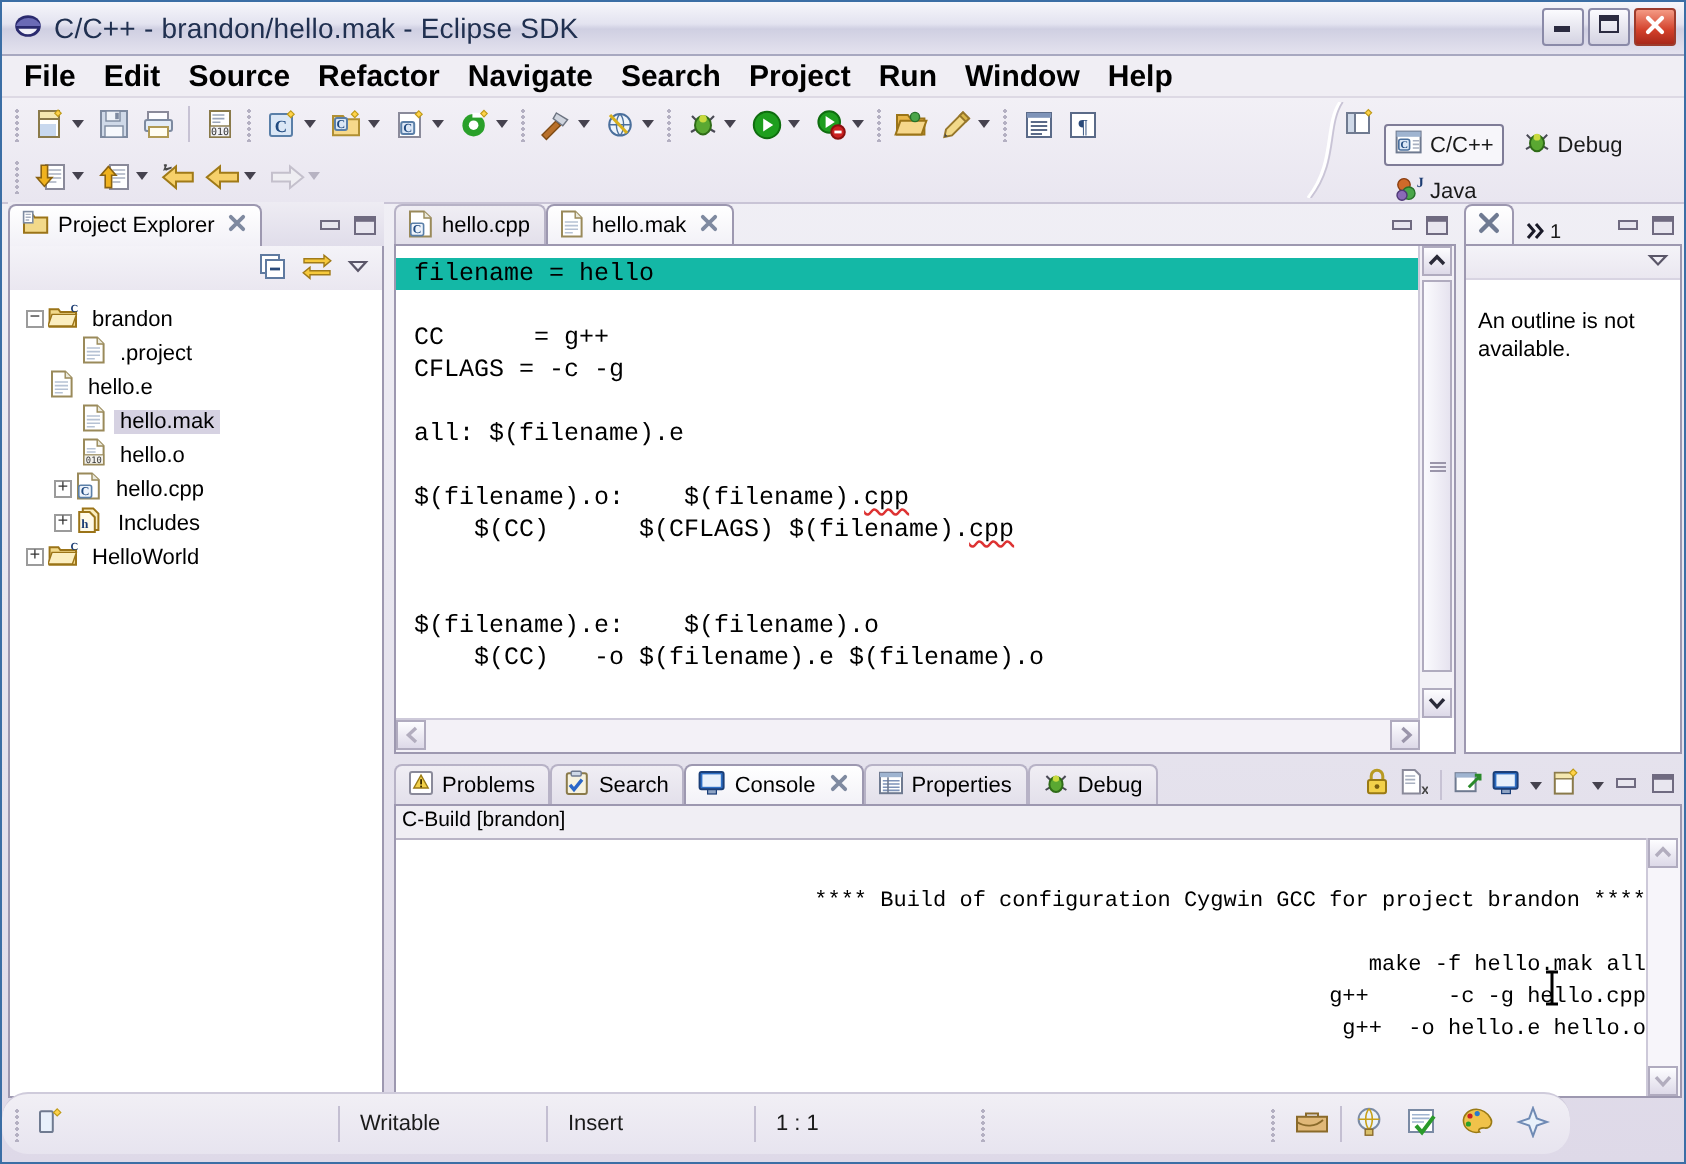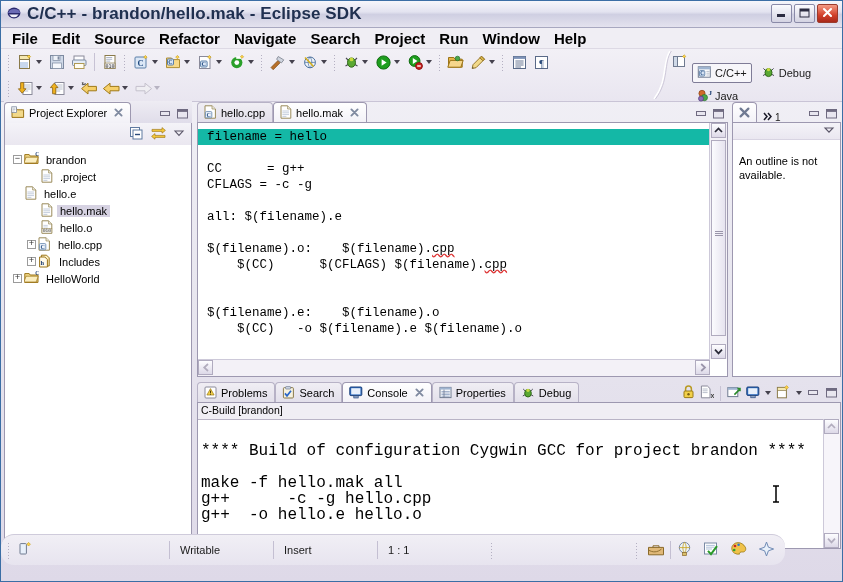--- a/index.html
+++ b/index.html
@@ -18,21 +18,21 @@
 
   
   .titlebar{
     height:26px;position:relative;
     background:linear-gradient(to bottom,#f6f6fb 0%,#e3e3f0 42%,#cfcfe2 52%,#e4e2ee 100%);
     border-bottom:1px solid #a8a8c0;
     display:flex;align-items:center;
   }
   .titlebar .tb-icon{margin-left:6px;margin-right:6px;display:block;}
   .titlebar .tb-text{
-    font-size:17px;font-weight:bold;color:#203050;
+    font-size:14px;font-weight:normal;color:#203050;
     letter-spacing:0.1px;white-space:nowrap;
   }
   .winbtns{position:absolute;right:4px;top:3px;display:flex;gap:2px;}
   .wb{
     width:21px;height:19px;box-sizing:border-box;
     border:1px solid #8a8aa8;border-radius:2px;
     background:linear-gradient(to bottom,#fbfbfe,#d4d3e2);
     display:flex;align-items:center;justify-content:center;
   }
   .wb.close{
@@ -191,31 +191,31 @@
   .cons-body{
     position:absolute;left:0;top:21px;width:644px;height:147px;box-sizing:border-box;
     border:1px solid #9d98b0;background:#fff;
   }
   .cons-title{
     height:15px;font-size:10.5px;color:#000;padding:1px 0 0 3px;
     background:#f0eef4;border-bottom:1px solid #b9b4c6;
   }
   .cons-text{
     position:absolute;left:0;top:16px;right:17px;bottom:0;
-    font-family:"Liberation Mono",monospace;font-size:16px;line-height:16px;
-    padding:8px 0 0 3px;white-space:pre;color:#000;overflow:hidden;
+    font-family:"Liberation Mono",monospace;font-size:11px;line-height:16px;
+    padding:8px 0 0 3px;white-space:pre;color:#000;overflow:hidden;text-align:right;
   }
   .cons-scroll{
     position:absolute;right:0;top:16px;width:16px;bottom:0;
     background:#f7f5fa;border-left:1px solid #cdc9d9;
   }
 
   
   .status{
-    position:absolute;left:0;bottom:16px;width:784px;height:30px;
+    position:absolute;left:0;bottom:4px;width:784px;height:30px;
     border-top:1px solid #cfcbdb;
     background:linear-gradient(to bottom,#f1eff5,#e7e4ef);
     display:flex;align-items:center;border-radius:13px;
   }
   .st-sep{width:1px;height:18px;background:#c4bfd2;}
   .st-cell{font-size:11px;color:#1a1a1a;padding:0 10px;white-space:nowrap;}
   .cursorI{position:absolute;left:770px;top:484px;}
 </style>
 </head>
 <body>

